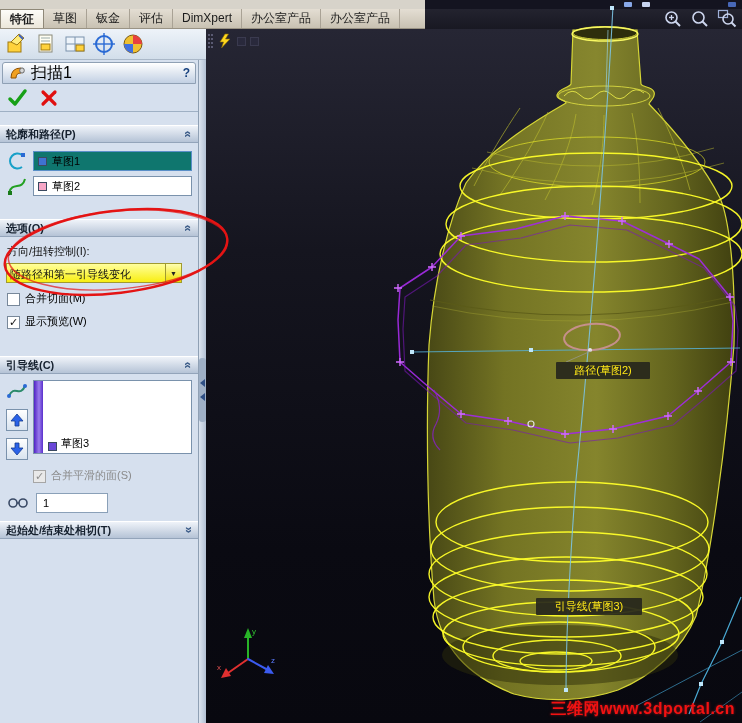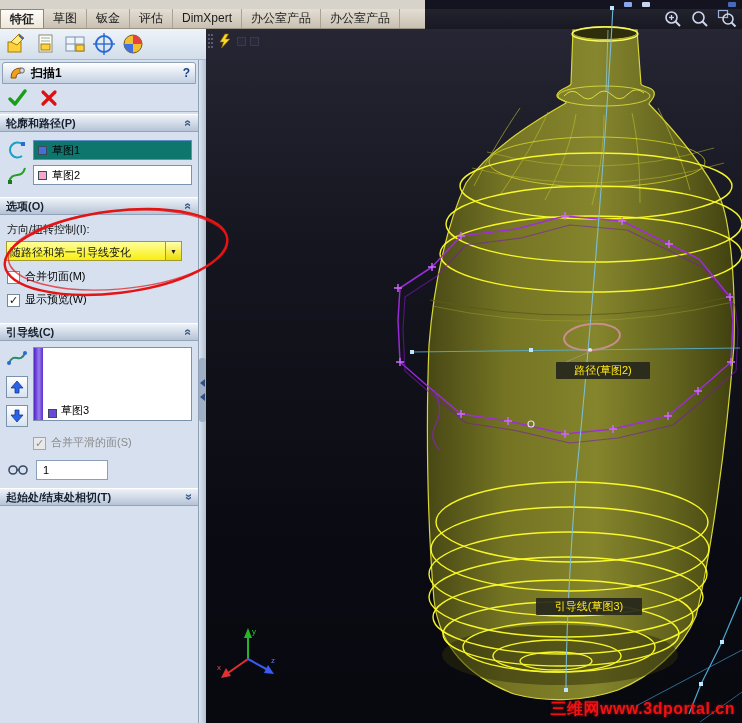--- a/index.html
+++ b/index.html
@@ -35,27 +35,27 @@
 
   .watermark{position:absolute;right:7px;bottom:3px;z-index:5;color:#f21212;font-size:16px;font-weight:bold;letter-spacing:.5px;text-shadow:0 0 3px rgba(255,30,30,.55)}
 
   
   .panel{position:absolute;left:0;top:60px;width:199px;height:663px;background:#d6e0ee;border-right:1px solid #8fa0b4;z-index:5}
   .splitter{position:absolute;left:199px;top:60px;width:7px;height:663px;background:linear-gradient(90deg,#dde5f0,#b2c0d3);z-index:5}
   .split-handle{position:absolute;left:0;top:298px;width:7px;height:64px;background:#9fb0c6;border-radius:3px;display:flex;flex-direction:column;align-items:center;justify-content:center;gap:6px;cursor:col-resize}
   .tri-left{width:0;height:0;border-top:4px solid transparent;border-bottom:4px solid transparent;border-right:5px solid #2f4f84}
 
   .pm-header{height:22px;margin:2px 2px 0;border:1px solid #8fa0b4;border-radius:3px 3px 0 0;background:linear-gradient(#ffffff,#c2d0e3);display:flex;align-items:center;gap:5px;padding:0 5px}
-  .pm-title{font-weight:bold;font-size:12px;color:#000}
+  .pm-title{font-weight:normal;font-size:16px;color:#000}
   .pm-help{margin-left:auto;color:#16407e;font-weight:bold;font-size:12px;cursor:pointer}
 
   .pm-actions{height:28px;display:flex;align-items:center;gap:10px;padding:2px 7px;border-bottom:1px solid #9fb0c4;background:#d6e0ee}
   .pm-actions svg{cursor:pointer}
 
-  .sec-h{height:18px;margin-top:2px;background:linear-gradient(#eff3f9,#b5c3d6);border-top:1px solid #fff;border-bottom:1px solid #93a4ba;display:flex;align-items:center;padding:0 6px;font-weight:bold;color:#16212f;cursor:pointer}
+  .sec-h{height:18px;margin-top:13px;background:linear-gradient(#eff3f9,#b5c3d6);border-top:1px solid #fff;border-bottom:1px solid #93a4ba;display:flex;align-items:center;padding:0 6px;font-weight:bold;color:#16212f;cursor:pointer}
   .chev{display:inline-block;margin-left:auto;color:#3c5c88;font-weight:bold;font-size:12px;transform:rotate(90deg)}
   .chev.down{transform:rotate(-90deg)}
   .sec-b{padding:4px 6px 6px}
 
   .fieldrow{display:flex;align-items:center;gap:5px;margin:3px 0}
   .pm-field{flex:1;height:20px;border:1px solid #7a92ac;background:#fff;display:flex;align-items:center;gap:5px;padding:0 4px;overflow:hidden;cursor:text}
   .pm-field.selected{background:#0f766e;border-color:#5a8fc8}
   .swatch{width:9px;height:9px;border:1px solid #3a4a60;flex:0 0 auto}
   .sw-blue{background:#3f72d2}
   .sw-pink{background:#f6a6c6}

